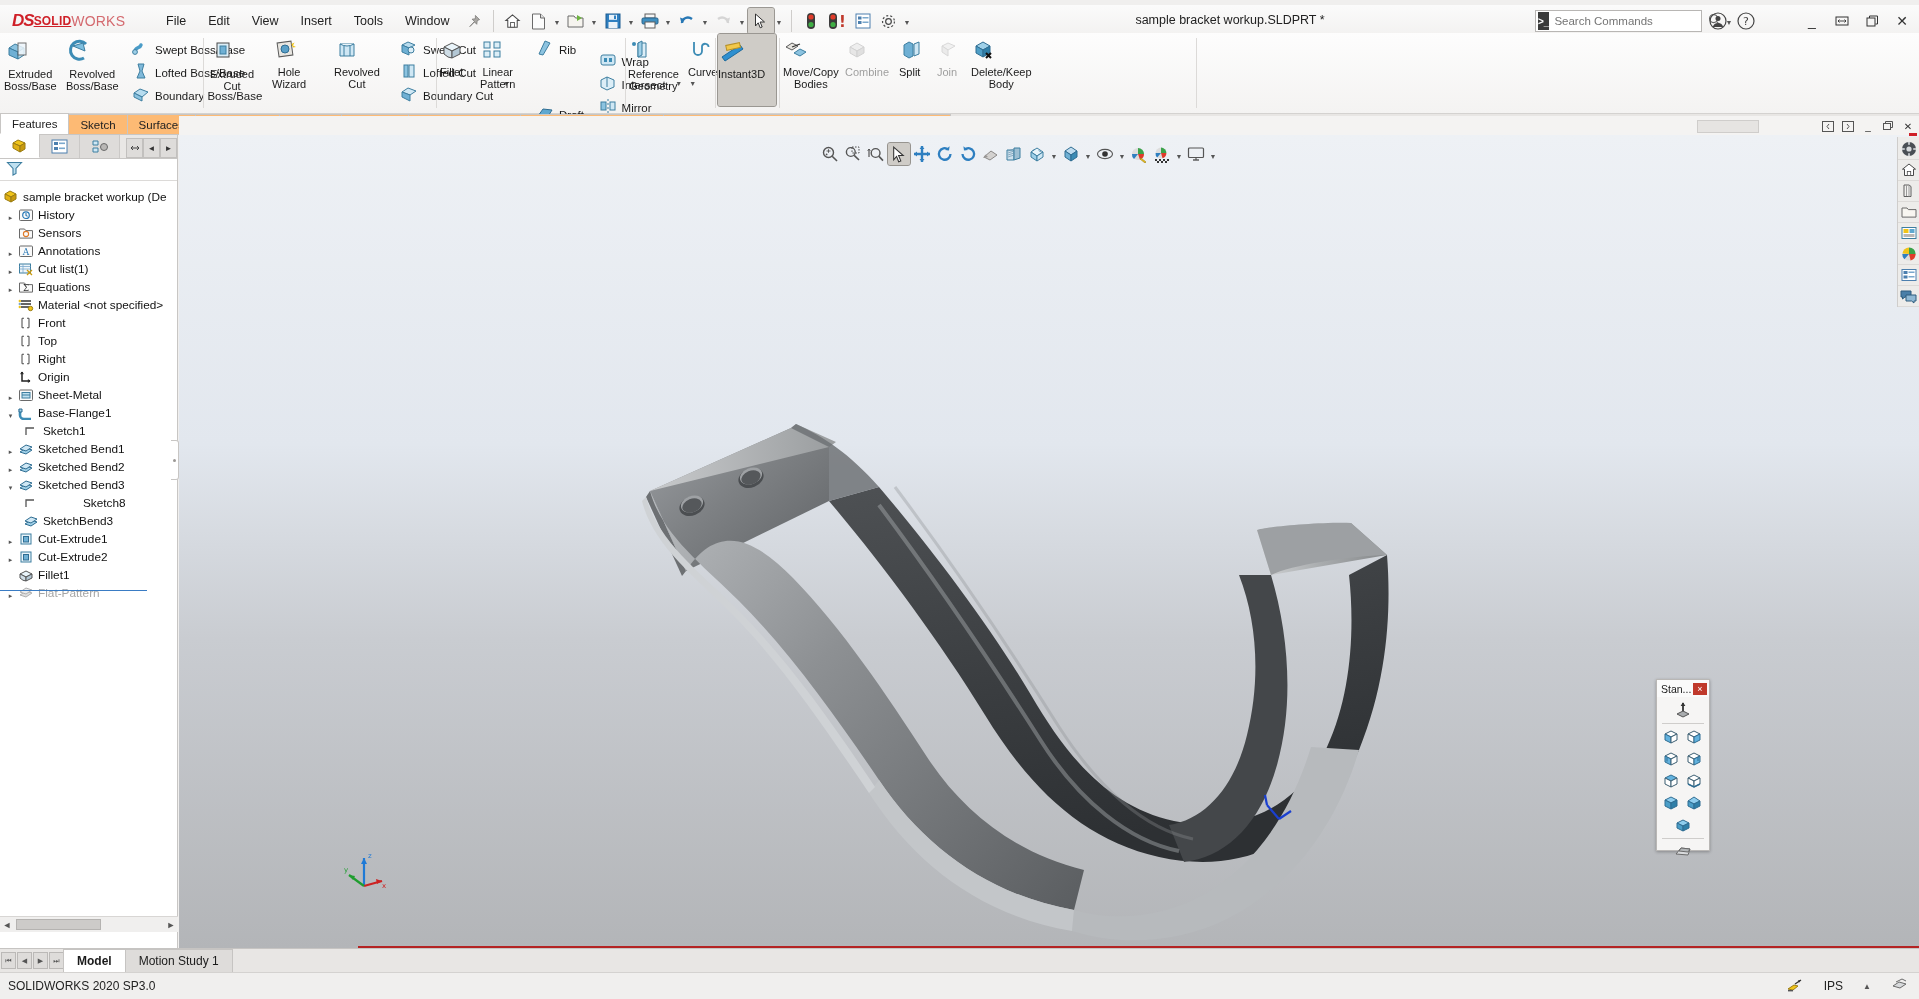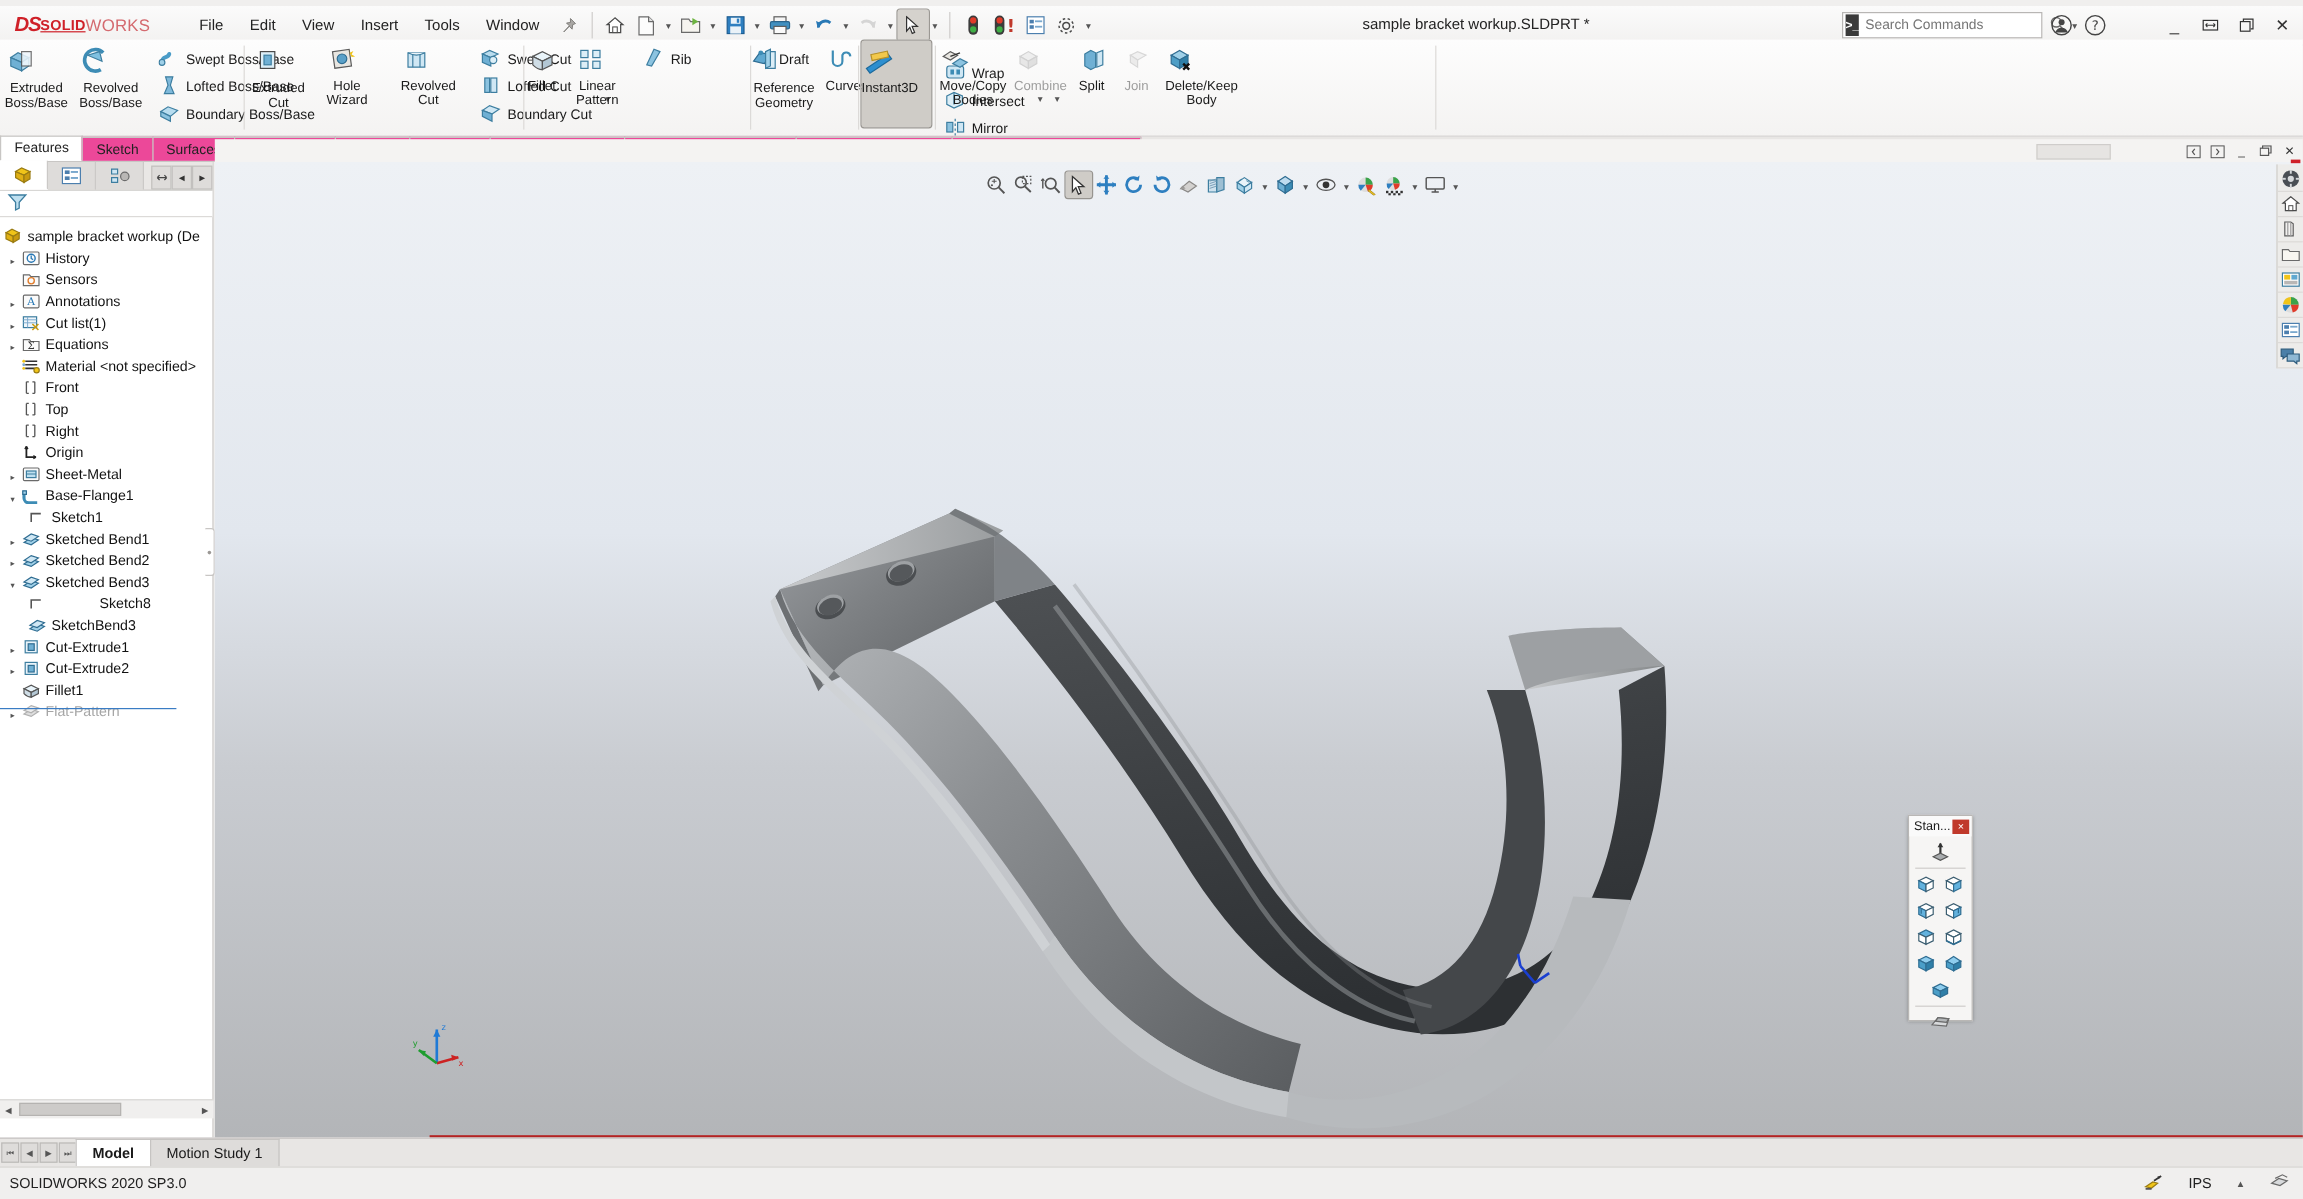--- a/index.html
+++ b/index.html
@@ -48,21 +48,21 @@
   .smbtn .lbl{ font-size:11.5px; margin-left:5px; white-space:nowrap;}
   .dis{ opacity:.42;}
   .ico{ display:inline-block; }
   .dcar{ width:14px; height:22px; display:flex; align-items:flex-end; justify-content:center;
      font-size:7px; color:#555; padding-bottom:4px; cursor:default;}
 
   
   #tabstrip{ position:absolute; left:0; top:114px; width:1919px; height:21px; background:#e8e6e4;
      border-bottom:1px solid #c8c6c4; display:flex; align-items:flex-end; }
   .ftab{ height:20px; padding:0 11px; display:flex; align-items:center; font-size:11.5px;
-    background:#ec4899; border:1px solid #c8c6c4; border-bottom:none; margin-right:-1px; cursor:default;
+    background:#fdba74; border:1px solid #c8c6c4; border-bottom:none; margin-right:-1px; cursor:default;
     color:#222;}
   .ftab.active{ background:#fff; height:21px; border-bottom:1px solid #fff; }
 
   
   #fmpanel{ position:absolute; left:0; top:135px; width:178px; height:813px; background:#fff;
      border-right:1px solid #c8c6c4; }
   #fmtabs{ height:24px; background:#e9e7e5; display:flex; align-items:flex-end; border-bottom:1px solid #c8c6c4;}
   .fmtab{ width:40px; height:23px; display:flex; align-items:center; justify-content:center;
     border-right:1px solid #cbc9c7; cursor:default;}
   .fmtab.active{ background:#fff; border-bottom:1px solid #fff; height:24px;}
@@ -96,21 +96,21 @@
   .gbtn{ width:18px; height:17px; display:flex; align-items:center; justify-content:center;
      font-size:10px; color:#333; cursor:default; margin-right:2px;}
   #miniwin{ width:62px; height:13px; background:#e6e4e2; border:1px solid #cfcdcb; margin-right:60px;}
   #viewtoolbar{ position:absolute; left:640px; top:8px; display:flex; align-items:center; gap:1px;}
   .vbtn{ width:22px; height:22px; display:flex; align-items:center; justify-content:center;
      cursor:default; border-radius:2px;}
   .vbtn.sel{ background:#cfccc7; outline:1px solid #97948f;}
   .vcar{ width:10px; height:22px; display:flex; align-items:flex-end; justify-content:center;
      font-size:7px; color:#555; padding-bottom:5px; cursor:default;}
   
-  #stdviews{ position:absolute; left:1411px; top:544px; width:54px; height:172px;
+  #stdviews{ position:absolute; left:1477px; top:544px; width:54px; height:172px;
      background:#f6f5f4; border:1px solid #b9b7b5; box-shadow:0 1px 3px rgba(0,0,0,.28);}
   #stdhead{ height:17px; display:flex; align-items:center; justify-content:space-between;
      padding:0 2px 0 4px; font-size:10.5px; background:#fafafa;}
   #stdclose{ width:14px; height:12px; background:#c0392b; color:#fff; font-size:9px;
      display:flex; align-items:center; justify-content:center; cursor:default;}
   .stdrow{ display:flex; justify-content:center; gap:3px; margin-top:3px;}
   .stdb{ width:20px; height:19px; display:flex; align-items:center; justify-content:center; cursor:default;}
   .stdhr{ height:1px; background:#cfcdcb; margin:4px 5px 2px;}
   
   #rail{ position:absolute; right:0; top:137px; width:22px; background:#edecea;
@@ -425,21 +425,21 @@
             <g fill="#dceef7" stroke="#3d7ea0">
               <rect x="4" y="3" width="6" height="6"></rect>
               <rect x="14" y="3" width="6" height="6"></rect>
               <rect x="4" y="12" width="6" height="6"></rect>
               <rect x="14" y="12" width="6" height="6"></rect>
             </g>
           </svg>
       </span>
       <span class="lbl">Linear<br>Pattern</span>
     </div>
-    <div style="display:flex;flex-direction:row;padding-top:4px;margin-left:2px;gap:42px;">
+    <div style="display:flex;flex-direction:column;padding-top:4px;margin-left:2px;gap:42px;">
       <div class="smbtn">
         <span class="ico"><svg width="18" height="18" viewBox="0 0 18 18">
               <path d="M3 15 9 2l5 2-7 12z" fill="#8cc3e0" stroke="#3d7ea0"></path>
             </svg></span>
         <span class="lbl">Rib</span>
       </div>
       <div class="smbtn">
         <span class="ico"><svg width="18" height="18" viewBox="0 0 18 18">
               <path d="M2 12 7 5l9 1-5 8z" fill="#5fa8d0" stroke="#2f6d92"></path>
             </svg></span>

